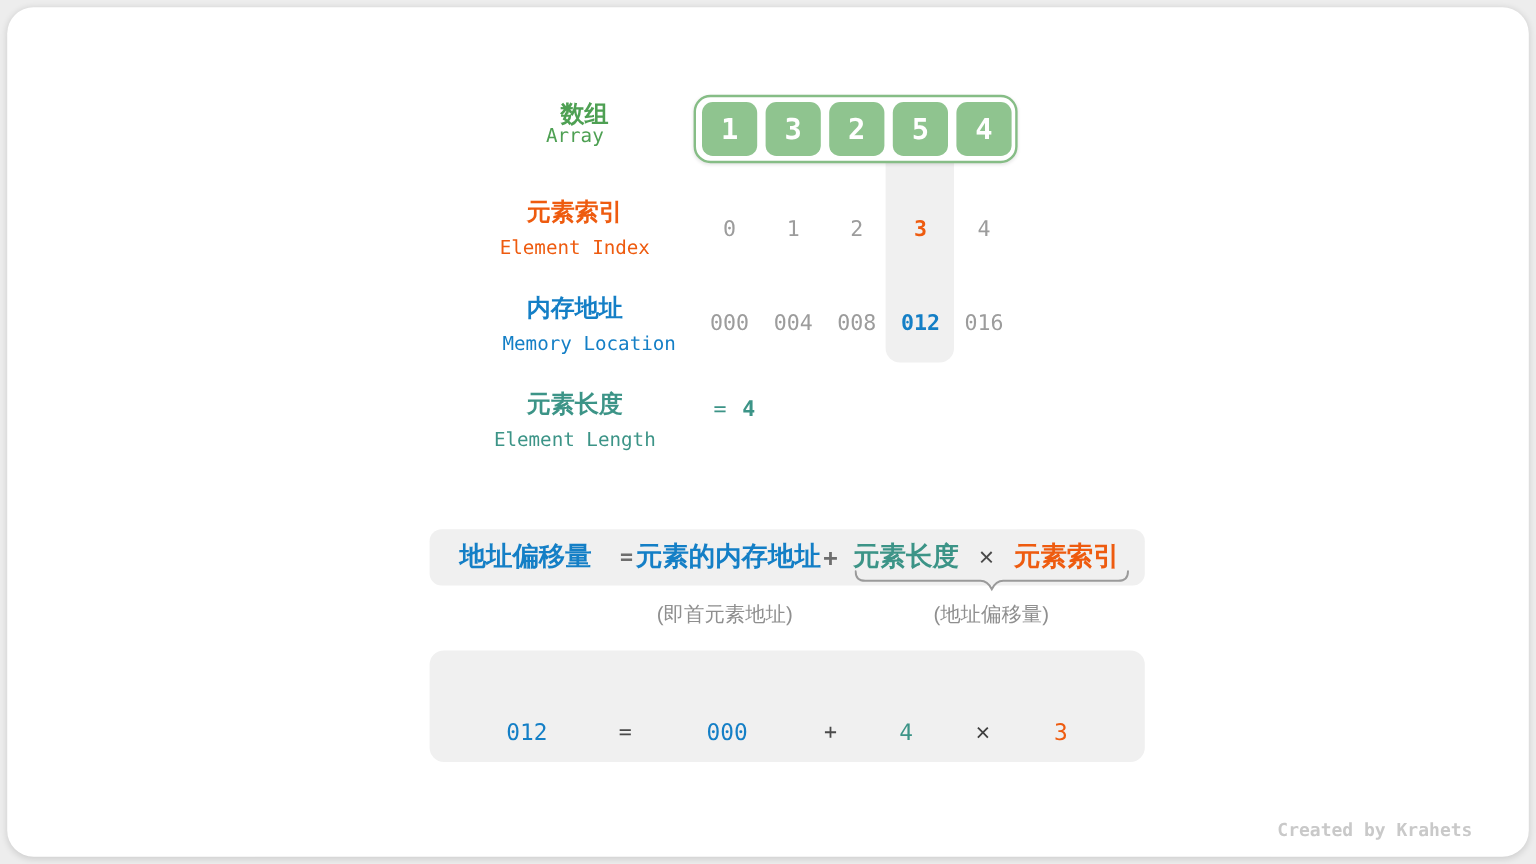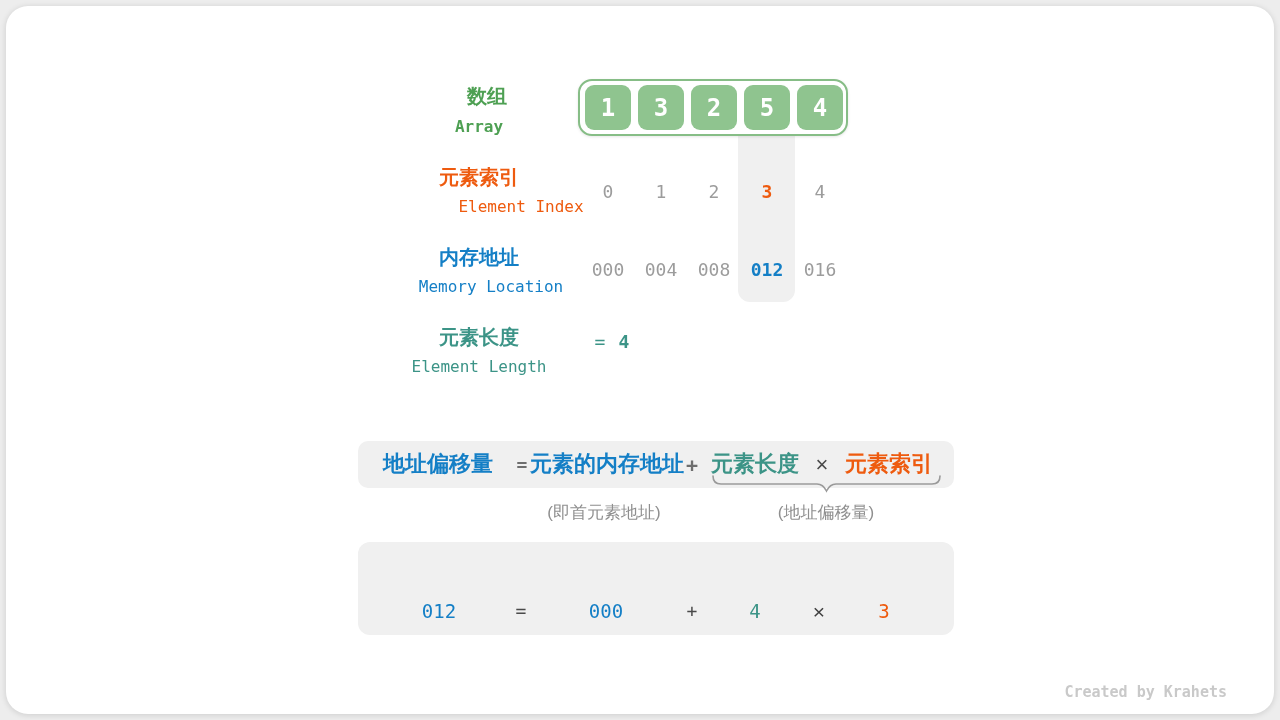--- a/index.html
+++ b/index.html
@@ -61,24 +61,24 @@
   .footer{position:absolute;right:47px;top:677px;font-size:15px;color:var(--footer_text);font-weight:bold;}
 </style>
 </head>
 <body>
 
 <div class="card">
 
   <div class="highlight-col"></div>
 
   <div class="abs-c zh-label c-green" style="left:481px;top:90px;">数组</div>
-  <div class="abs-c en-label mono c-green" style="left:473px;top:121px;font-weight:bold;">Array</div>
+  <div class="abs-c en-label mono c-green" style="left:473px;top:107px;">Array</div>
 
   <div class="abs-c zh-label c-orange" style="left:473px;top:171px;">元素索引</div>
-  <div class="abs-c en-label mono c-orange" style="left:473px;top:201px;margin-left:42px;">Element Index</div>
+  <div class="abs-c en-label mono c-orange" style="left:473px;top:201px;">Element Index</div>
 
   <div class="abs-c zh-label c-blue" style="left:473px;top:251px;">内存地址</div>
   <div class="abs-c en-label mono c-blue" style="left:473px;top:281px;padding-left:24px;">Memory Location</div>
 
   <div class="abs-c zh-label c-teal" style="left:473px;top:331px;">元素长度</div>
   <div class="abs-c en-label mono c-teal" style="left:473px;top:361px;">Element Length</div>
 
   <div class="array-box"></div>
   <div class="cell" style="left:602px;">1</div>
   <div class="cell" style="left:655px;">3</div>

